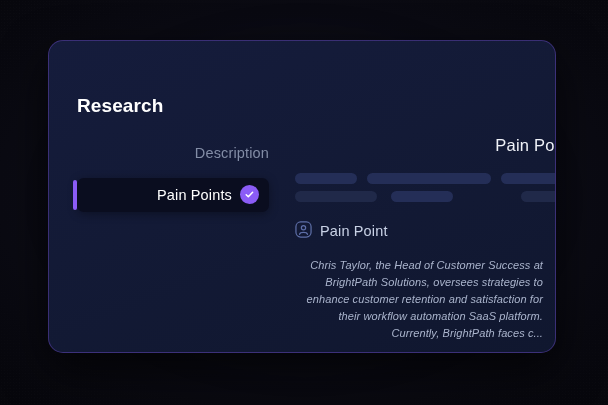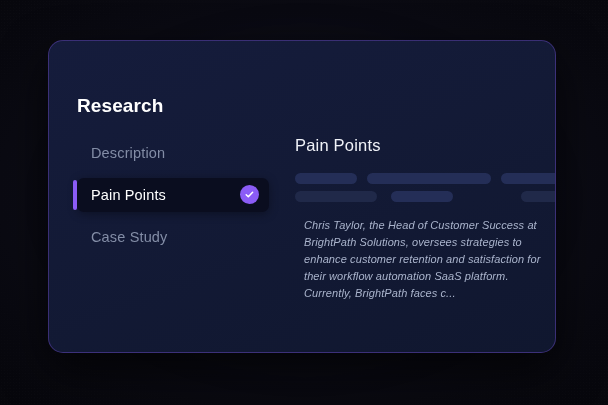--- a/index.html
+++ b/index.html
@@ -65,20 +65,21 @@
     color: #ffffff;
     font-size: 19px;
     font-weight: 700;
     letter-spacing: 0.1px;
     line-height: 1.2;
   }
 
   #body {
     display: flex;
     margin-top: 16px;
+    text-align: right;
   }
 
   
   #sidebar {
     width: 192px;
     flex: 0 0 192px;
     padding-top: 2px;
   }
 
   .nav-item {
@@ -206,43 +207,50 @@
             <span class="nav-accent"></span>
             <span class="nav-label">Pain Points</span>
             <span class="check-badge">
               <svg width="11" height="11" viewBox="0 0 12 12" aria-hidden="true">
                 <path d="M2.4 6.3 L4.7 8.5 L9.4 3.6" fill="none" stroke="#ffffff" stroke-width="1.7" stroke-linecap="round" stroke-linejoin="round"></path>
               </svg>
             </span>
           </div>
 
 
-          <div class="nav-item">
-            <span class="nav-label">Case Study</span>
-          </div>
 
         </nav>
 
         <section id="panel">
 
           <div class="panel-title">Pain Points</div>
 
           <div id="skeleton">
             <div class="skel-row">
               <span class="skel" style="width:62px"></span>
               <span class="skel" style="width:124px"></span>
               <span class="skel" style="width:60px"></span>
             </div>
             <div class="skel-row">
               <span class="skel dim" style="width:82px"></span>
               <span class="skel" style="width:62px;margin-left:4px"></span>
               <span class="skel dim" style="width:60px;margin-left:58px"></span>
             </div>
           </div>
 
+          <div id="pain-point-row">
+            <span class="pp-icon">
+              <svg width="17" height="17" viewBox="0 0 18 18" aria-hidden="true">
+                <rect x="1" y="1" width="16" height="16" rx="5" ry="5" fill="none" stroke="#5e6fa8" stroke-width="1.3"></rect>
+                <circle cx="9" cy="7.1" r="2.25" fill="none" stroke="#5e6fa8" stroke-width="1.3"></circle>
+                <path d="M4.8 14.1 C5.5 11.4 12.5 11.4 13.2 14.1" fill="none" stroke="#5e6fa8" stroke-width="1.3" stroke-linecap="round"></path>
+              </svg>
+            </span>
+            <span class="pp-label">Pain Point</span>
+          </div>
 
           <p id="paragraph">Chris Taylor, the Head of Customer Success at BrightPath Solutions, oversees strategies to enhance customer retention and satisfaction for their workflow automation SaaS platform. Currently, BrightPath faces c...</p>
 
         </section>
 
       </div>
     </div>
   </div>
 
   <div id="grain"></div>

